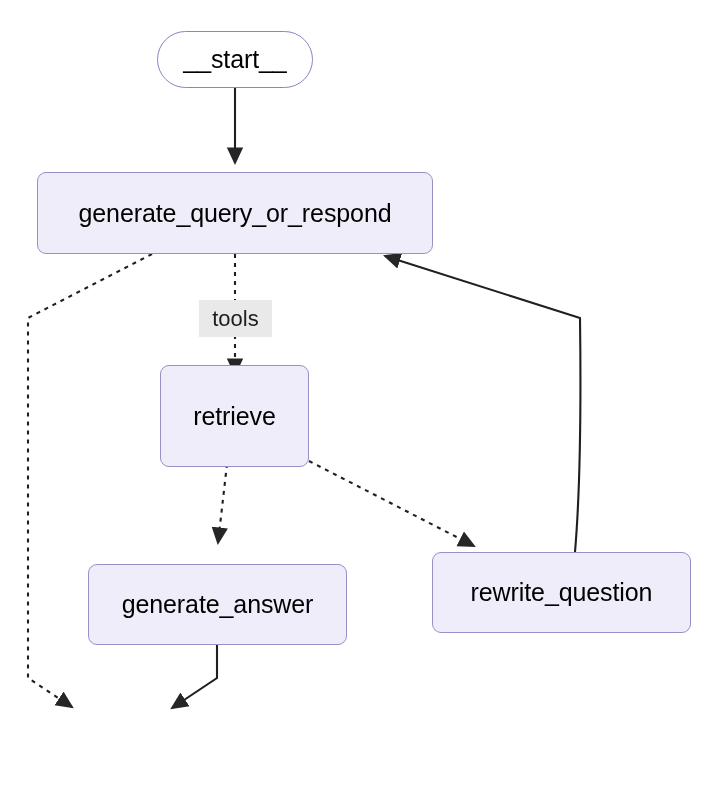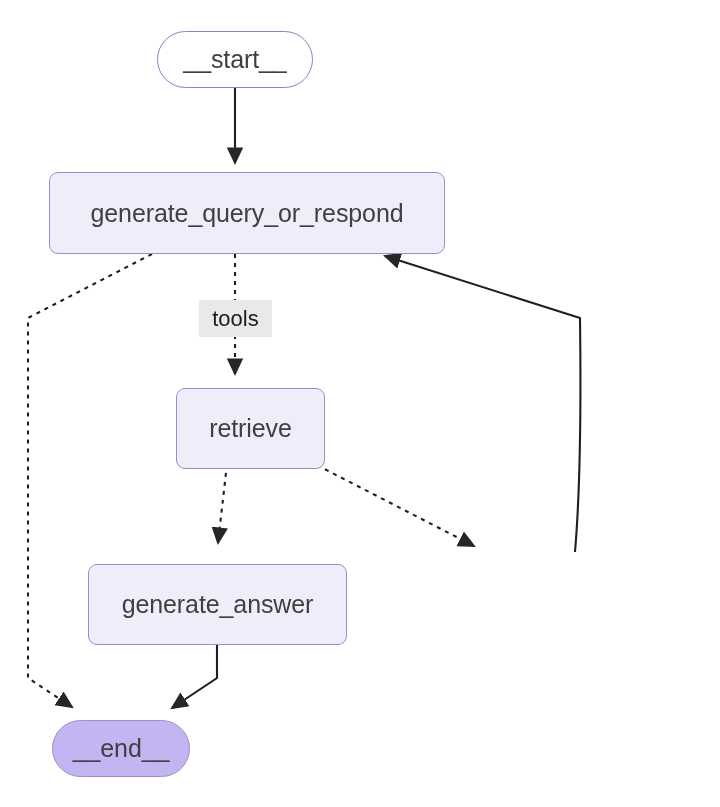--- a/index.html
+++ b/index.html
@@ -28,21 +28,21 @@
   }
   .node {
     position: absolute;
     box-sizing: border-box;
     display: flex;
     align-items: center;
     justify-content: center;
     background: #f0edfa;
     border: 1.4px solid #9a8fc9;
     border-radius: 9px;
-    color: #404040;
+    color: #000000;
     font-size: 25px;
     font-weight: 400;
     letter-spacing: -0.1px;
     white-space: nowrap;
   }
   .node.terminal {
     border-radius: 999px;
     background: #ffffff;
     border-color: #8d82c4;
   }
@@ -91,34 +91,34 @@
 
     <path d="M 217 633 L 217 678 L 172 708" fill="none" stroke="#1f1f1f" stroke-width="2.1" stroke-linejoin="miter" marker-end="url(#arrowhead)"></path>
 
     <path d="M 575 552 Q 582 470 580 318 L 385 256" fill="none" stroke="#1f1f1f" stroke-width="2.1" stroke-linejoin="miter" marker-end="url(#arrowhead)"></path>
   </svg>
 
   <div class="node terminal" style="left:157px; top:31px; width:156px; height:57px;">
     <span class="node-label">__start__</span>
   </div>
 
-  <div class="node" style="left:37px; top:172px; width:396px; height:82px;margin-left:12px;">
+  <div class="node" style="left:37px; top:172px; width:396px; height:82px;">
     <span class="node-label">generate_query_or_respond</span>
   </div>
 
   <div class="edge-label" style="left:199px; top:300px; width:73px; height:37px;">
     <span>tools</span>
   </div>
 
-  <div class="node" style="left:160px; top:388px; width:149px; height:81px;margin-left:16px;">
+  <div class="node" style="left:160px; top:365px; width:149px; height:102px;">
     <span class="node-label">retrieve</span>
   </div>
 
   <div class="node" style="left:88px; top:552px; width:259px; height:81px;margin-top:12px;">
     <span class="node-label">generate_answer</span>
   </div>
 
+  <div class="node" style="left:432px; top:552px; width:259px; height:81px;">
+    <span class="node-label">rewrite_question</span>
+  </div>
 
-  <div class="node terminal-end" style="left:52px; top:720px; width:138px; height:57px;">
-    <span class="node-label">__end__</span>
-  </div>
 
 </div>
 
 </body></html>

